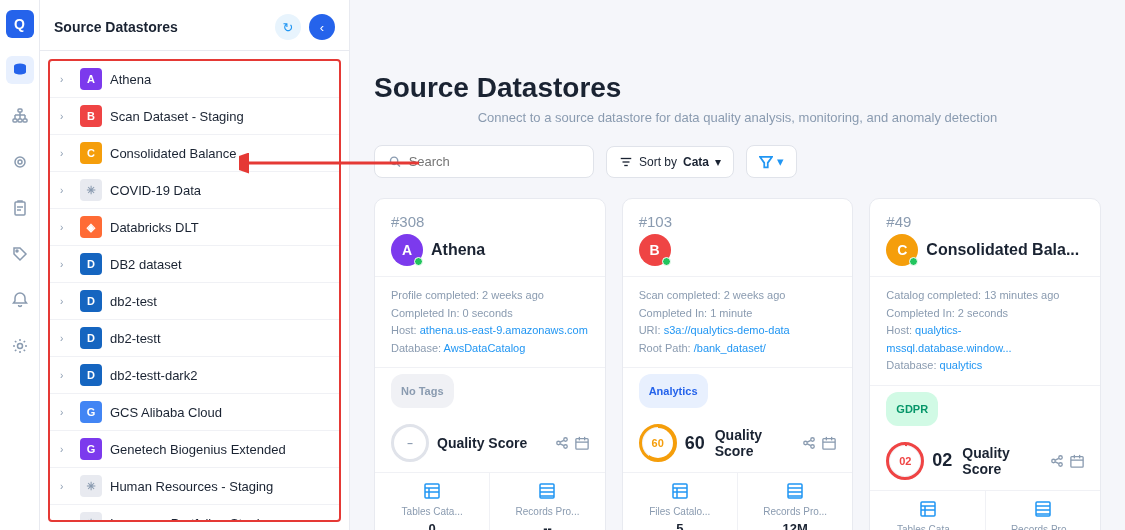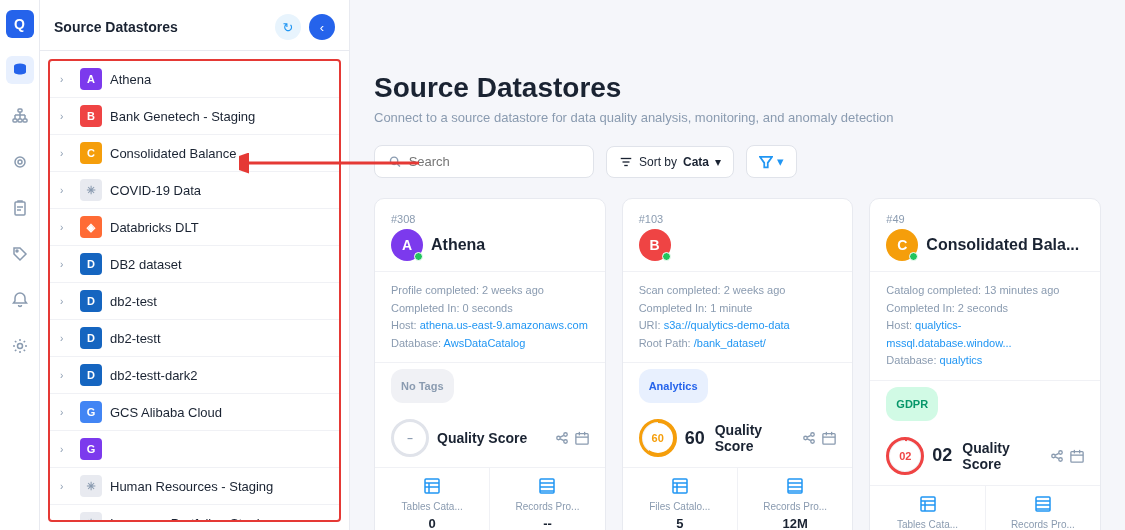--- a/index.html
+++ b/index.html
@@ -168,20 +168,21 @@
     .page-title {
       font-size: 28px;
       font-weight: 700;
       color: #1a2332;
       margin-bottom: 6px;
     }
     .page-subtitle {
       font-size: 13px;
       color: #8a9bb0;
       margin-bottom: 20px;
+      text-align: center;
     }
 
     
     .filter-bar {
       display: flex;
       align-items: center;
       gap: 12px;
       margin-bottom: 20px;
     }
     .search-input-bar {
@@ -238,21 +239,21 @@
       border: 1px solid #e8eaf0;
       border-radius: 10px;
       padding: 0;
       overflow: hidden;
     }
     .card-header {
       padding: 14px 16px 10px;
       border-bottom: 1px solid #f0f1f5;
     }
     .card-id {
-      font-size: 11px;
+      font-size: 15px;
       color: #8a9bb0;
       margin-bottom: 4px;
     }
     .card-title-row {
       display: flex;
       align-items: center;
       gap: 8px;
     }
     .card-icon {
       width: 32px; height: 32px;
@@ -462,21 +463,21 @@
   <div class="sidebar-list-wrapper">
 
   <div class="sidebar-item">
     <span class="chevron">›</span>
     <div class="ds-icon icon-athena" style="font-weight:700;font-size:11px;">A</div>
     <span class="ds-name">Athena</span>
   </div>
       <div class="sidebar-item">
     <span class="chevron">›</span>
     <div class="ds-icon icon-bank" style="font-weight:700;font-size:11px;">B</div>
-    <span class="ds-name">Bank Genetech - Staging</span>
+    <span class="ds-name">Scan Dataset - Staging</span>
   </div>
       <div class="sidebar-item">
     <span class="chevron">›</span>
     <div class="ds-icon icon-consolidated" style="font-weight:700;font-size:11px;">C</div>
     <span class="ds-name">Consolidated Balance</span>
   </div>
       <div class="sidebar-item">
     <span class="chevron">›</span>
     <div class="ds-icon icon-covid" style="font-weight:700;font-size:11px;">✳</div>
     <span class="ds-name">COVID-19 Data</span>
@@ -507,20 +508,21 @@
     <span class="ds-name">db2-testt-dark2</span>
   </div>
       <div class="sidebar-item">
     <span class="chevron">›</span>
     <div class="ds-icon icon-gcs" style="font-weight:700;font-size:11px;">G</div>
     <span class="ds-name">GCS Alibaba Cloud</span>
   </div>
       <div class="sidebar-item">
     <span class="chevron">›</span>
     <div class="ds-icon icon-gene" style="font-weight:700;font-size:11px;">G</div>
+    <span class="ds-name">Genetech Biogenius Extended</span>
   </div>
       <div class="sidebar-item">
     <span class="chevron">›</span>
     <div class="ds-icon icon-hr" style="font-weight:700;font-size:11px;">✳</div>
     <span class="ds-name">Human Resources - Staging</span>
   </div>
       <div class="sidebar-item">
     <span class="chevron">›</span>
     <div class="ds-icon icon-insurance" style="font-weight:700;font-size:11px;">✳</div>
     <span class="ds-name">Insurance Portfolio - Staging</span>

